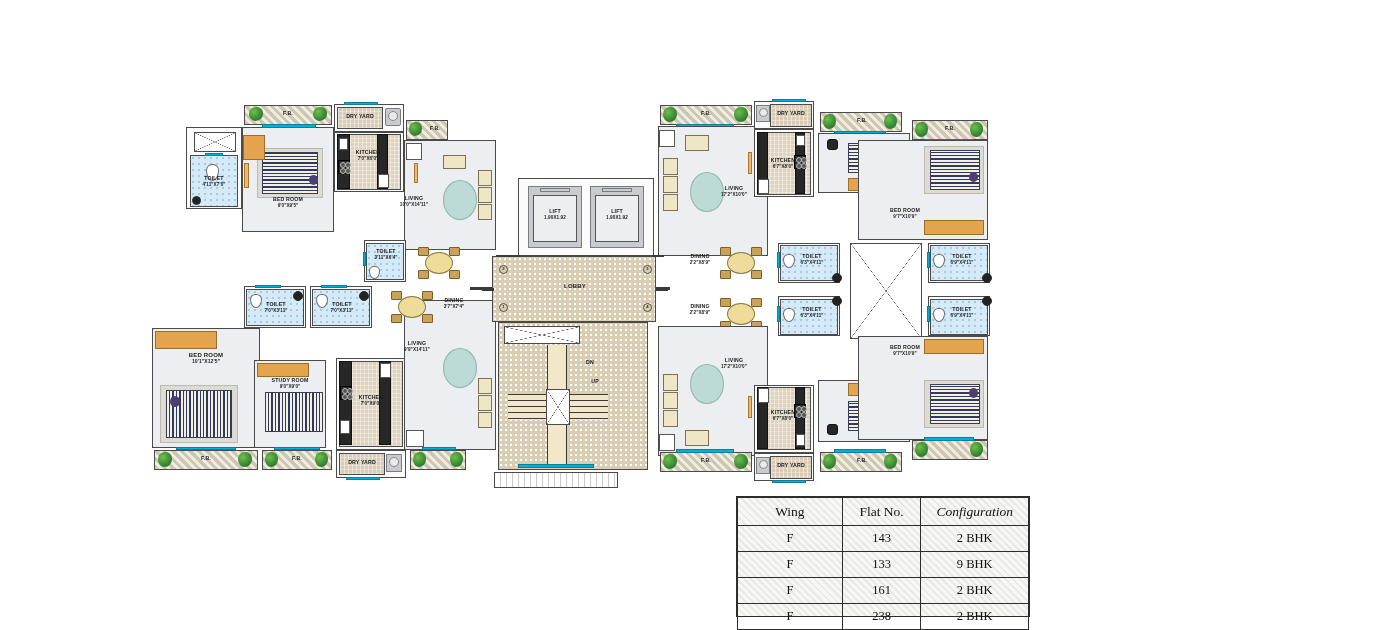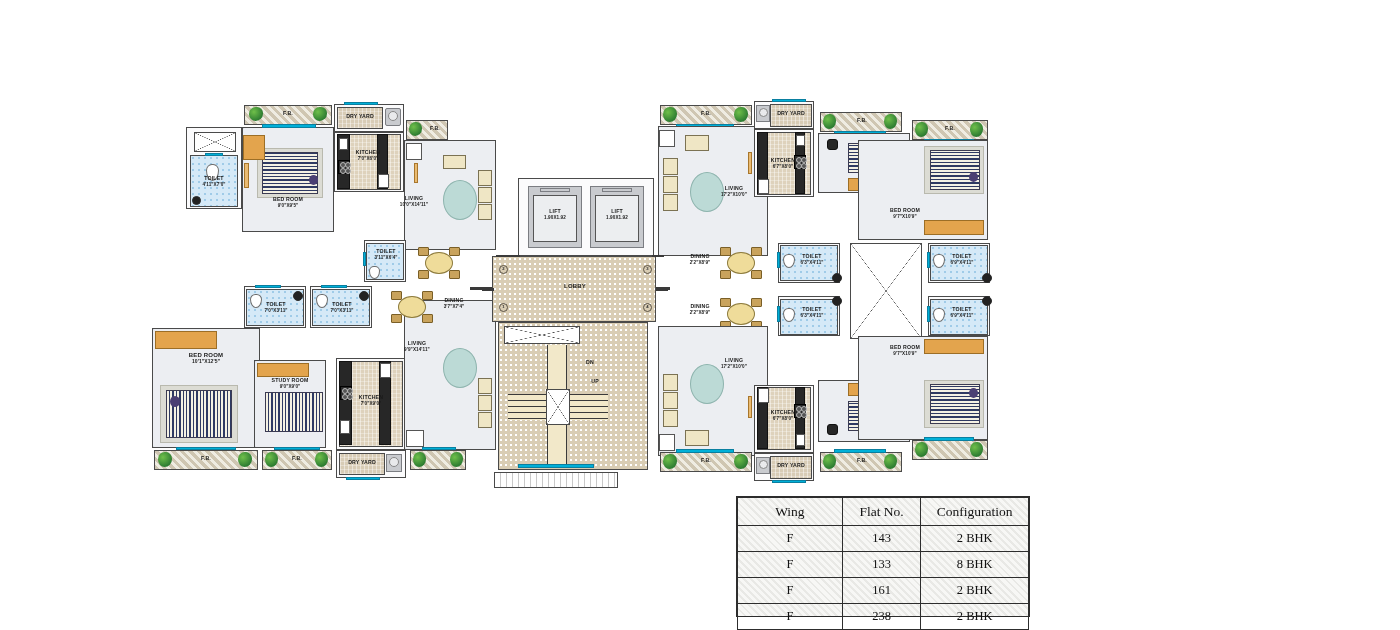--- a/index.html
+++ b/index.html
@@ -83,21 +83,21 @@
 
   
   #flat-table{position:absolute;left:736px;top:496px;width:292px;height:119px;
       border:1px solid #2d2d2d;border-collapse:collapse;background:#f7f7f5;
       background-image:repeating-linear-gradient(45deg,rgba(180,180,175,.22) 0 2px,transparent 2px 5px);}
   #flat-table table{border-collapse:collapse;width:100%;height:100%;}
   #flat-table th,#flat-table td{border:1px solid #2d2d2d;text-align:center;
       font-family:"Liberation Serif", serif;color:#111;}
   #flat-table th{font-size:13.5px;font-weight:400;height:25px;}
   #flat-table td{font-size:12.5px;font-weight:400;height:23px;}
-  .col-w{width:36%;} .col-f{width:27%;} .col-c{width:37%;}
+  .col-w{width:36%;} .col-f{width:27%;} .col-c{width:37%;font-style:italic;}
 </style>
 </head>
 <body>
 
 <div id="plan">
 
   <div class="room floor-white" style="left:186px;top:127px;width:56px;height:82px;"></div>
   <div class="room floor-toilet tile-toilet" style="left:190px;top:155px;width:48px;height:52px;"></div>
   <div class="xbox" style="left:194px;top:132px;width:42px;height:20px;"></div>
   <div class="wc" style="left:206px;top:164px;width:13px;height:17px;"></div>
@@ -587,21 +587,21 @@
     </thead>
     <tbody>
       <tr>
         <td>F</td>
         <td>143</td>
         <td>2 BHK</td>
       </tr>
       <tr>
         <td>F</td>
         <td>133</td>
-        <td>8 BHK</td>
+        <td>9 BHK</td>
       </tr>
       <tr>
         <td>F</td>
         <td>161</td>
         <td>2 BHK</td>
       </tr>
       <tr>
         <td>F</td>
         <td>238</td>
         <td>2 BHK</td>

